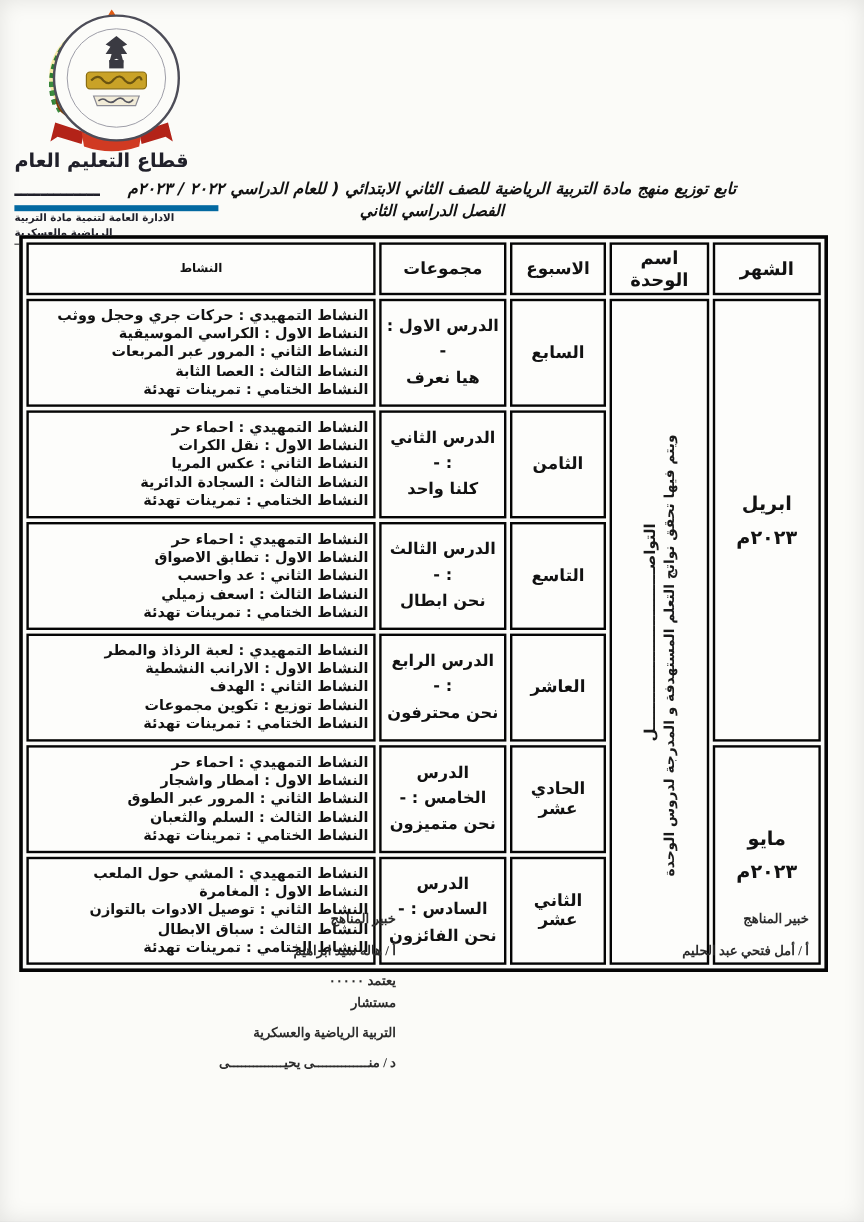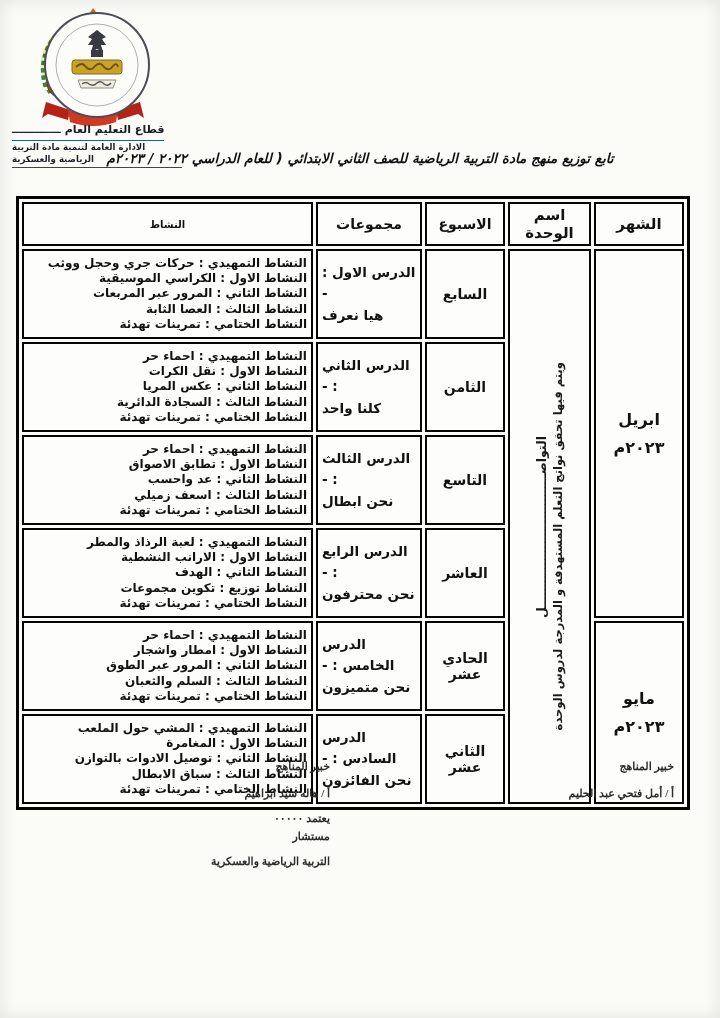--- a/index.html
+++ b/index.html
@@ -20,21 +20,21 @@
   
   .logo-left{position:absolute;top:6px;right:18px;width:150px;height:122px;}
   .logo-right{position:absolute;top:10px;left:12px;width:170px;text-align:center;}
   .seal{display:block;margin:0 auto;}
   .dept{
     margin-top:2px;
     font-size:9.5px;font-weight:bold;color:#20202a;
     text-align:left;line-height:1.5;
     direction:rtl;
   }
-  .dept .l1{font-size:11px;border-bottom:1px solid #0369a1;display:inline-block;padding-bottom:1px;}
+  .dept .l1{font-size:16px;border-bottom:5px solid #0369a1;display:inline-block;padding-bottom:1px;}
   .dept .l2{font-size:8.6px;border-bottom:1px solid #444;display:inline-block;padding-bottom:1px;}
   
   .doc-title{
     position:absolute;top:150px;right:0;left:0;
     text-align:center;font-weight:bold;color:#111;font-style:italic;
   }
   .doc-title .t1{font-size:13.5px;letter-spacing:.2px;}
   .doc-title .t2{font-size:13px;margin-top:3px;}
   
   .sched-wrap{position:absolute;top:196px;right:30px;}
@@ -53,21 +53,21 @@
     vertical-align:middle;
     color:#121212;
   }
   th.h{font-weight:bold;height:24px;}
   th.h-month{font-size:15px;}
   th.h-unit{font-size:15px;}
   th.h-week{font-size:14px;}
   th.h-content{font-size:14px;}
   th.h-act{font-size:10px;}
   td.c-week{font-size:14px;font-weight:bold;text-align:center;height:82px;}
-  td.c-content{font-size:13.5px;font-weight:bold;text-align:left;line-height:1.6;}
+  td.c-content{font-size:13.5px;font-weight:bold;text-align:center;line-height:1.6;}
   td.c-act{font-size:12px;font-weight:bold;text-align:right;padding-right:8px;line-height:1.28;}
   td.c-act .al{white-space:nowrap;overflow:hidden;}
   td.c-month{font-size:16px;font-weight:bold;text-align:center;line-height:1.7;}
   td.c-unit{position:relative;}
   .unit-rot{
     position:absolute;top:50%;left:50%;
     width:330px;
     transform:translate(-50%,-50%) rotate(-90deg);
     text-align:center;
     font-weight:bold;color:#1a1a1a;
@@ -182,20 +182,21 @@
       <path d="M40 74 q4 -3 7 0 q4 3 8 -1 q4 -3 7 1 q4 3 7 -1" stroke="#55555f" stroke-width="1.4" fill="none"></path>
     </svg>
     <div class="dept">
       <span class="l1">قطاع التعليم العام ـــــــــــــ</span><br>
       <span class="l2">الادارة العامة لتنمية مادة التربية الرياضية والعسكرية</span>
     </div>
   </div>
 
   <div class="doc-title">
     <div class="t1">تابع توزيع منهج  مادة التربية الرياضية  للصف الثاني  الابتدائي  (  للعام الدراسي ٢٠٢٢ / ٢٠٢٣م</div>
+    <div class="t2">الفصل الدراسي الثاني</div>
   </div>
 
   <div class="sched-wrap">
     <table class="sched">
       <colgroup>
         <col style="width:90px">
           <col style="width:83px">
           <col style="width:80px">
           <col style="width:106px">
           <col>
@@ -320,15 +321,16 @@
     <div>خبير المناهج</div>
     <div class="fr-name">أ / أمل فتحي عبد الحليم</div>
   </div>
 
   <div class="foot foot-left" style="right:390px;">
     <div>خبير المناهج</div>
     <div class="fl-name">أ / هاله سيد ابراهيم</div>
     <div class="fl-approve">يعتمد ٠٠٠٠٠</div>
     <div>مستشار</div>
     <div class="fl-role2">التربية الرياضية والعسكرية</div>
+    <div class="fl-sig">د / منــــــــــــــى يحيــــــــــــــى</div>
   </div>
 
 </div>
 
 </body></html>

